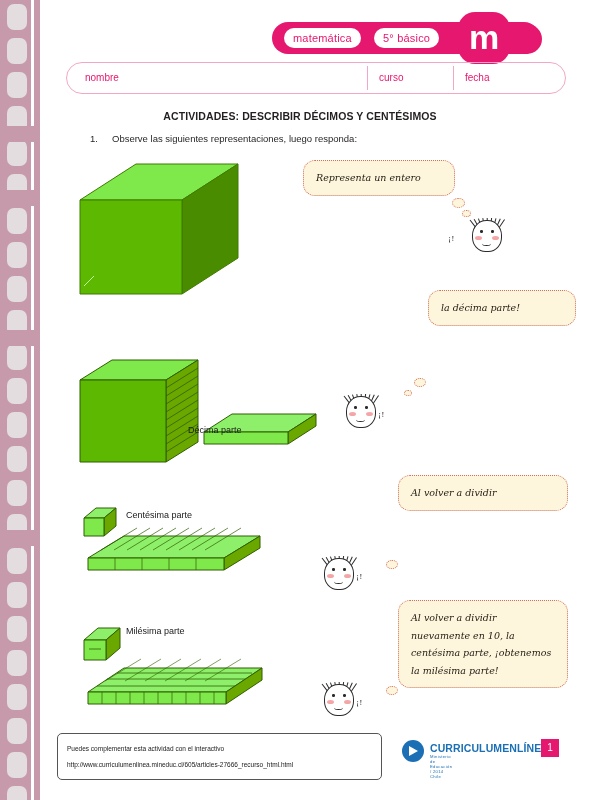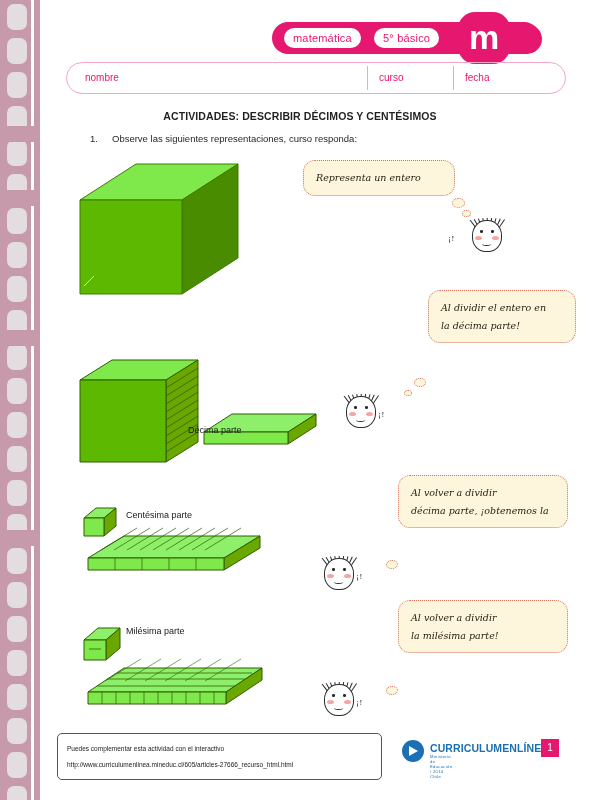--- a/index.html
+++ b/index.html
@@ -286,21 +286,21 @@
 <div class="fields">
   <div class="divider div-1"></div>
   <div class="divider div-2"></div>
   <div class="cell cell-nombre">nombre</div>
   <div class="cell cell-curso">curso</div>
   <div class="cell cell-fecha">fecha</div>
 </div>
 
 <div class="worksheet-title">ACTIVIDADES: DESCRIBIR DÉCIMOS Y CENTÉSIMOS</div>
 <div class="instruction-num">1.</div>
-<div class="instruction-text">Observe las siguientes representaciones, curso responda:</div>
+<div class="instruction-text">Observe las siguientes representaciones, luego responda:</div>
 
 <svg class="fig" style="left:72px; top:158px;" width="180" height="145" viewBox="0 0 180 145">
   <polygon points="8,42 64,6 166,6 110,42" fill="#7fe84a" stroke="#3f7a00" stroke-width="1"></polygon>
   <polygon points="110,42 166,6 166,100 110,136" fill="#4a8c00" stroke="#3f7a00" stroke-width="1"></polygon>
   <polygon points="8,42 110,42 110,136 8,136" fill="#5cb800" stroke="#3f7a00" stroke-width="1"></polygon>
   <line x1="12" y1="128" x2="22" y2="118" stroke="#bff59a" stroke-width="1"></line>
 </svg>
 
 <svg class="fig" style="left:72px; top:358px;" width="245" height="115" viewBox="0 0 245 115">
   <polygon points="8,22 40,2 126,2 94,22" fill="#7fe84a" stroke="#2f5f00" stroke-width="1"></polygon>
@@ -386,34 +386,34 @@
 <div class="blocklabel" style="left:126px; top:510px;">Centésima parte</div>
 <div class="blocklabel" style="left:126px; top:626px;">Milésima parte</div>
 
 <div class="bubble" style="left:303px; top:160px; width:152px;">
   <div>Representa un entero</div>
 </div>
 <div class="bubble-tail" style="left:452px; top:198px; width:13px; height:10px;"></div>
 <div class="bubble-tail" style="left:462px; top:210px; width:9px; height:7px;"></div>
 
 <div class="bubble" style="left:428px; top:290px; width:148px;">
-  <div>Al dividir el entero en</div>
   <div>la décima parte!</div>
 </div>
 <div class="bubble-tail" style="left:414px; top:378px; width:12px; height:9px;"></div>
 <div class="bubble-tail" style="left:404px; top:390px; width:8px; height:6px;"></div>
 
 <div class="bubble" style="left:398px; top:475px; width:170px;">
   <div>Al volver a dividir</div>
-  <div>décima parte, ¡obtenemos la</div>
 </div>
 <div class="bubble-tail" style="left:386px; top:560px; width:12px; height:9px;"></div>
 
 <div class="bubble" style="left:398px; top:600px; width:170px;">
   <div>Al volver a dividir</div>
+  <div>nuevamente en 10, la</div>
+  <div>centésima parte, ¡obtenemos</div>
   <div>la milésima parte!</div>
 </div>
 <div class="bubble-tail" style="left:386px; top:686px; width:12px; height:9px;"></div>
 
 <div class="face" style="left:466px; top:212px;">
   <div class="hair">
       <i style="left: 2px; transform: rotate(-38deg);"></i>
       <i style="left: 5px; transform: rotate(-29deg);"></i>
       <i style="left: 8px; transform: rotate(-20deg);"></i>
       <i style="left: 11px; transform: rotate(-11deg);"></i>

